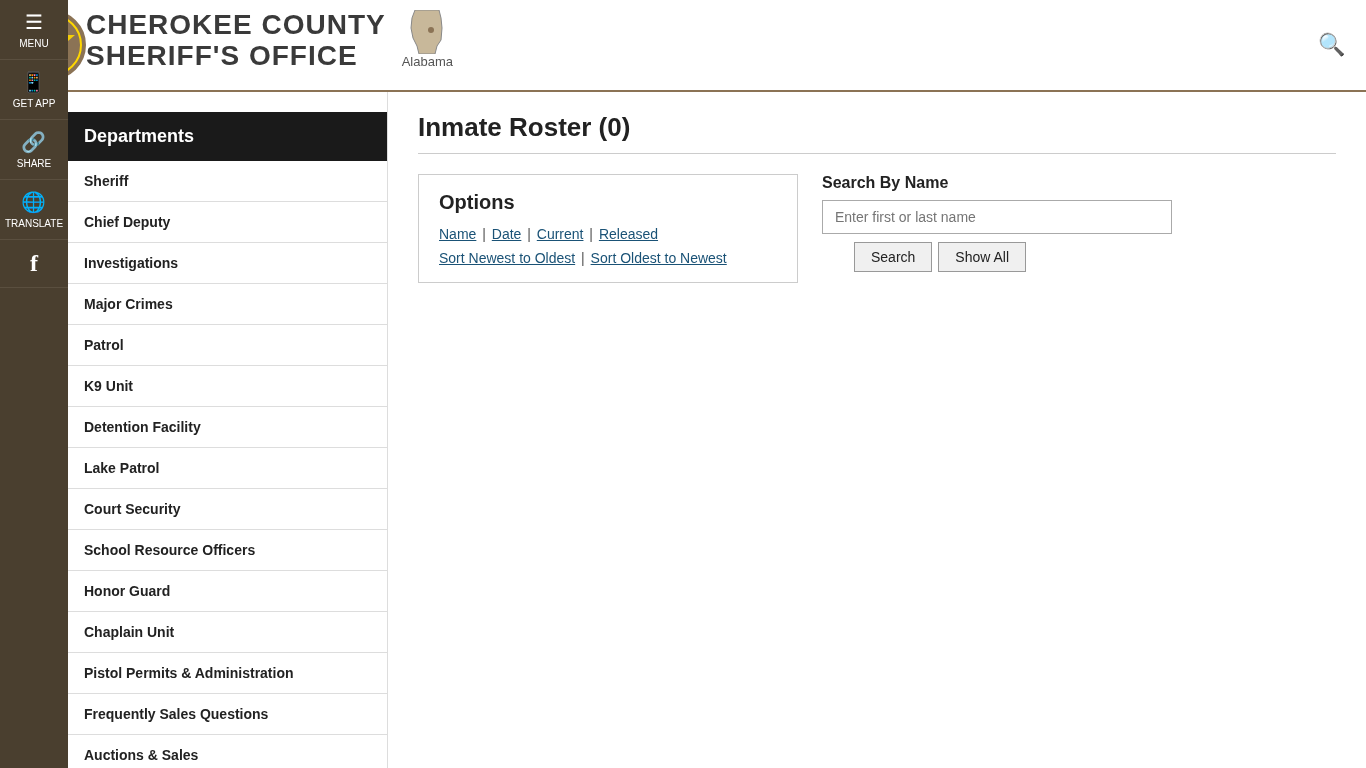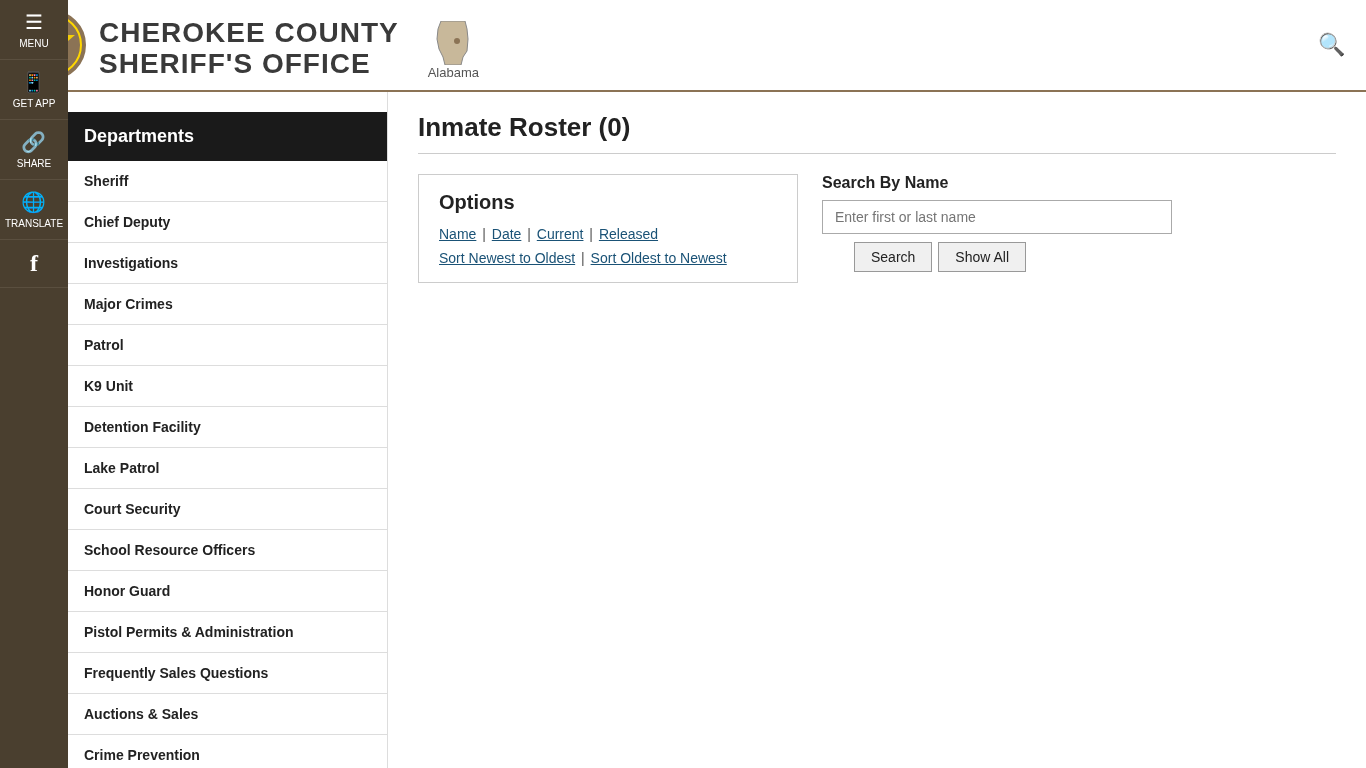--- a/index.html
+++ b/index.html
@@ -10,22 +10,22 @@
       display: flex;
       align-items: center;
       background: #fff;
       border-bottom: 2px solid #8b7355;
       padding: 8px 16px;
       height: 92px;
       position: relative;
     }
     .header-logo-area {
       display: flex;
-      align-items: flex-end;
-      gap: 13px;
+      align-items: flex-start;
+      gap: 0;
     }
     .logo-circle {
       width: 70px;
       height: 70px;
       border-radius: 50%;
       background: #8b7355;
       border: 3px solid #8b7355;
       display: flex; align-items: center; justify-content: center;
       overflow: hidden;
       flex-shrink: 0;
@@ -286,20 +286,21 @@
         <a class="dept-nav-item">Chief Deputy</a>
         <a class="dept-nav-item">Investigations</a>
         <a class="dept-nav-item">Major Crimes</a>
         <a class="dept-nav-item">Patrol</a>
         <a class="dept-nav-item">K9 Unit</a>
         <a class="dept-nav-item">Detention Facility</a>
         <a class="dept-nav-item">Lake Patrol</a>
         <a class="dept-nav-item">Court Security</a>
         <a class="dept-nav-item">School Resource Officers</a>
         <a class="dept-nav-item">Honor Guard</a>
+        <a class="dept-nav-item">Chaplain Unit</a>
         <a class="dept-nav-item">Pistol Permits &amp; Administration</a>
         <a class="dept-nav-item">Frequently Sales Questions</a>
         <a class="dept-nav-item">Auctions &amp; Sales</a>
         <a class="dept-nav-item">Crime Prevention</a>
       </div>
   </nav>
 
   <div class="main-content">
     <h1 class="page-title">Inmate Roster (0)</h1>
 

